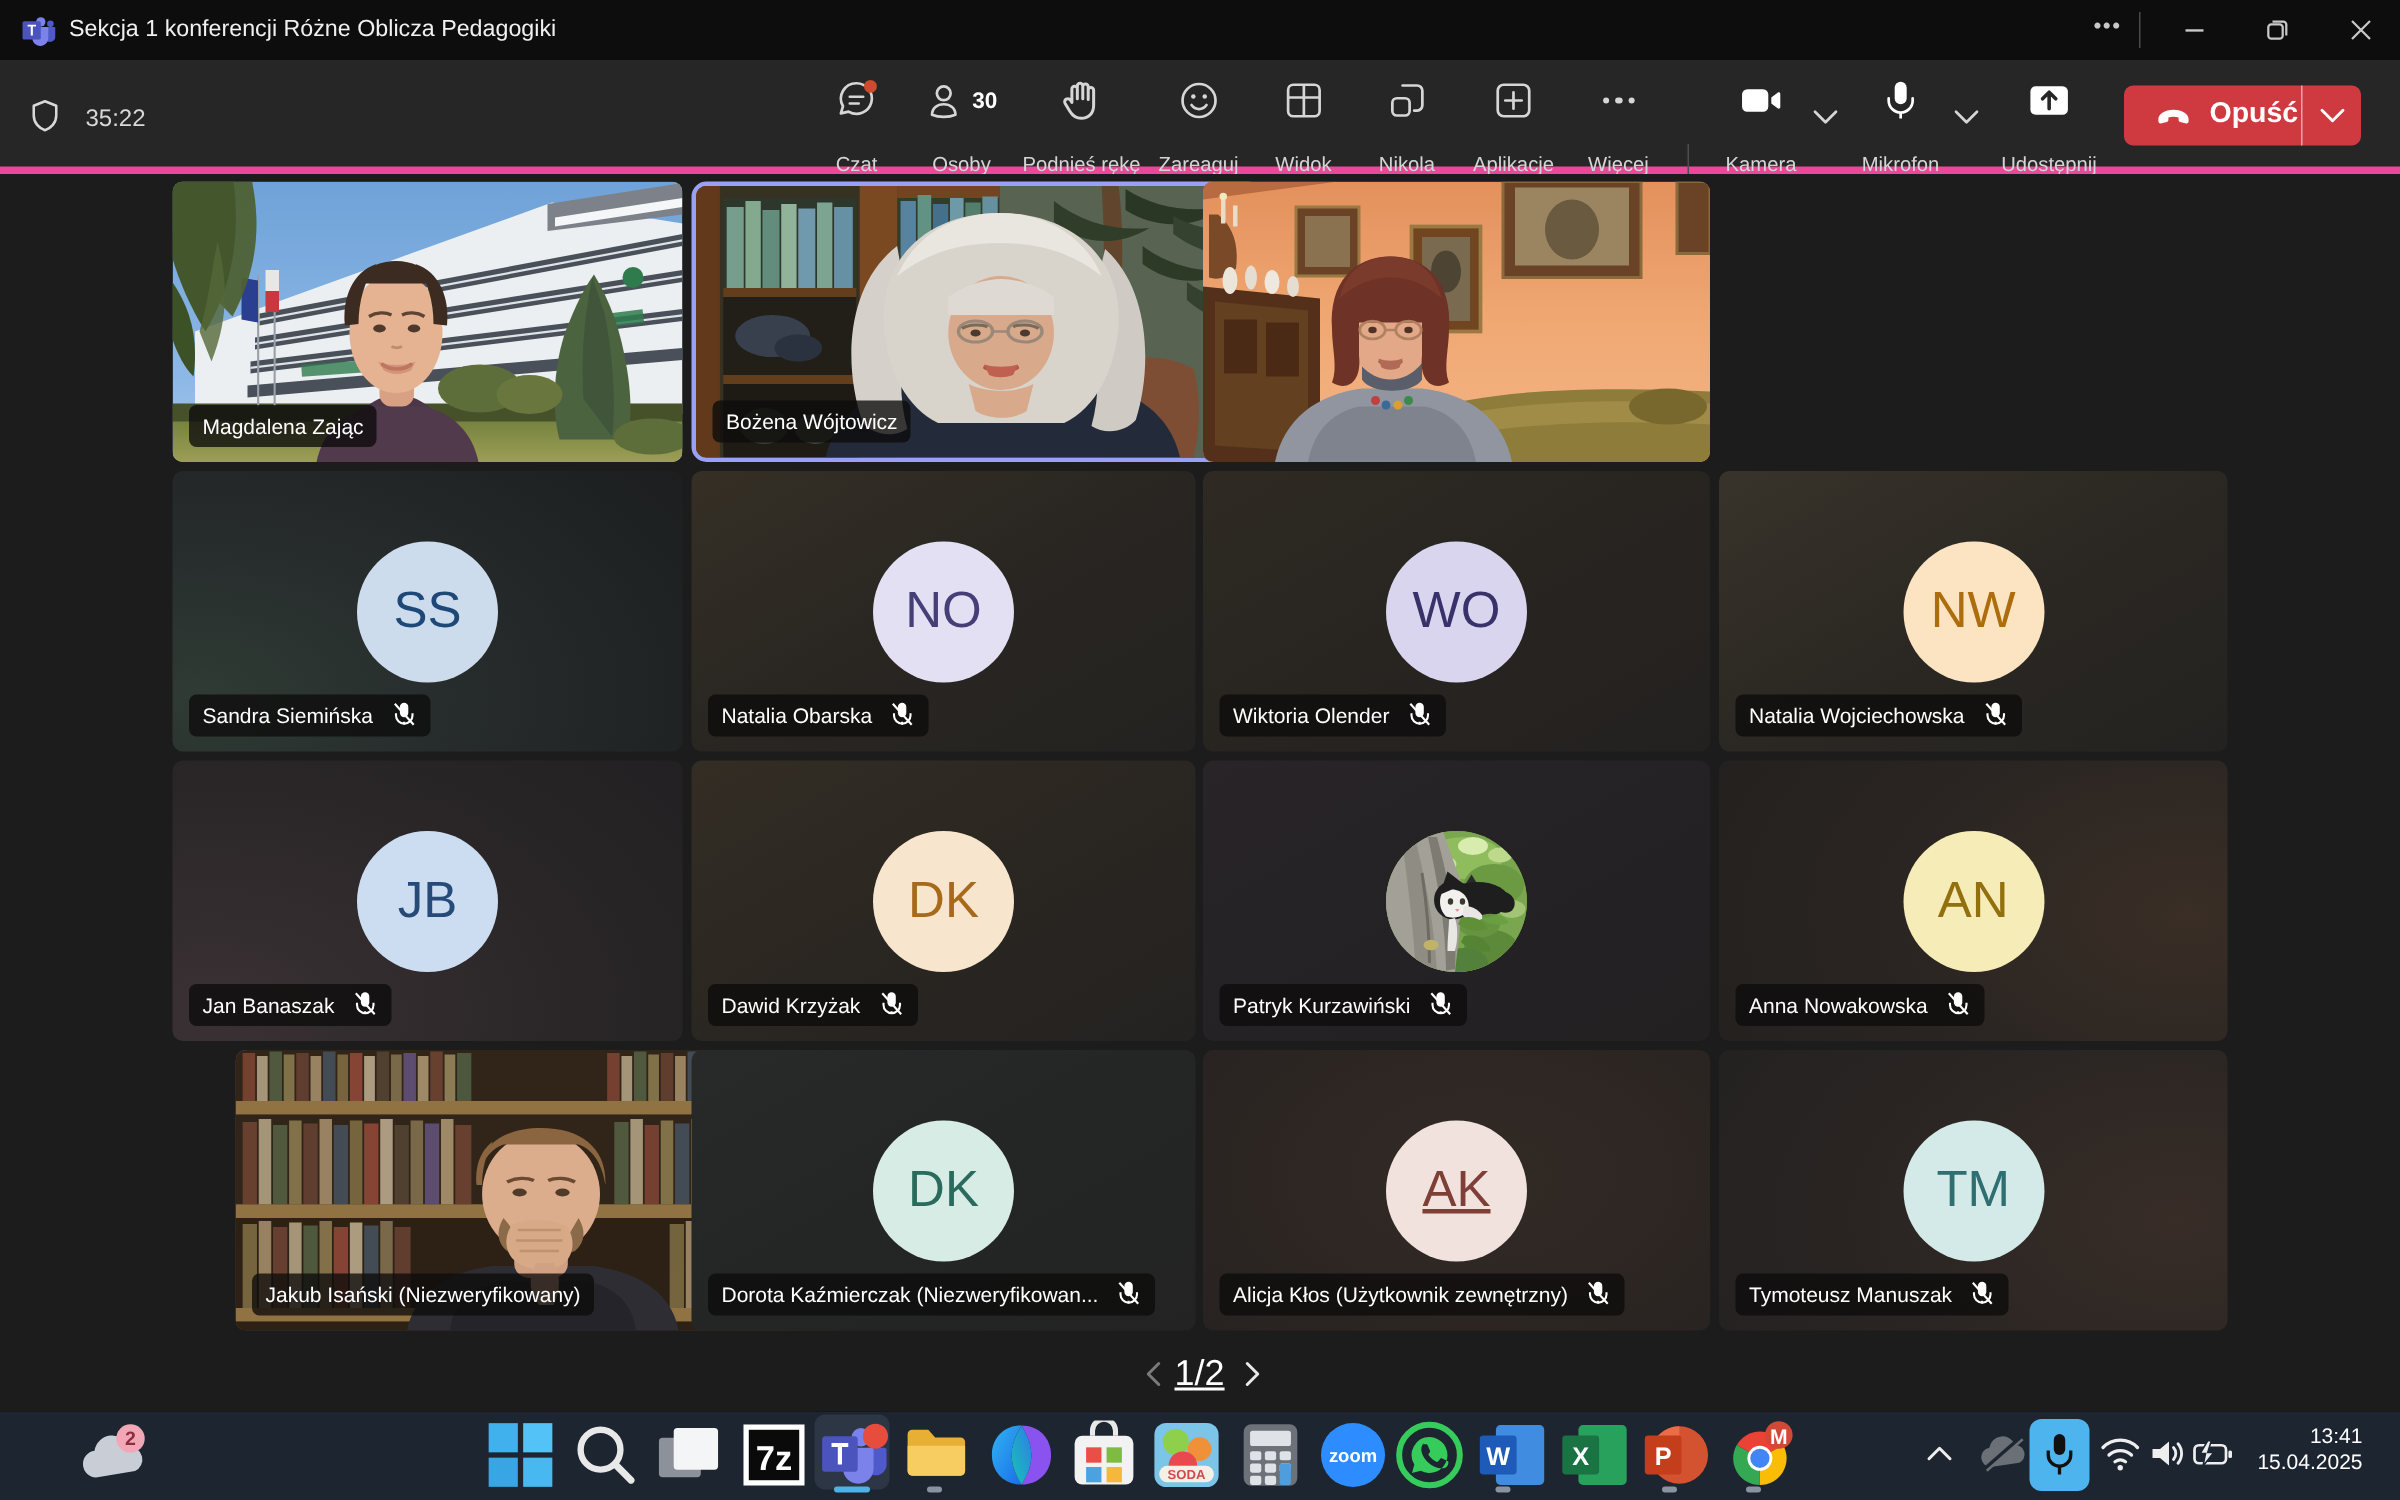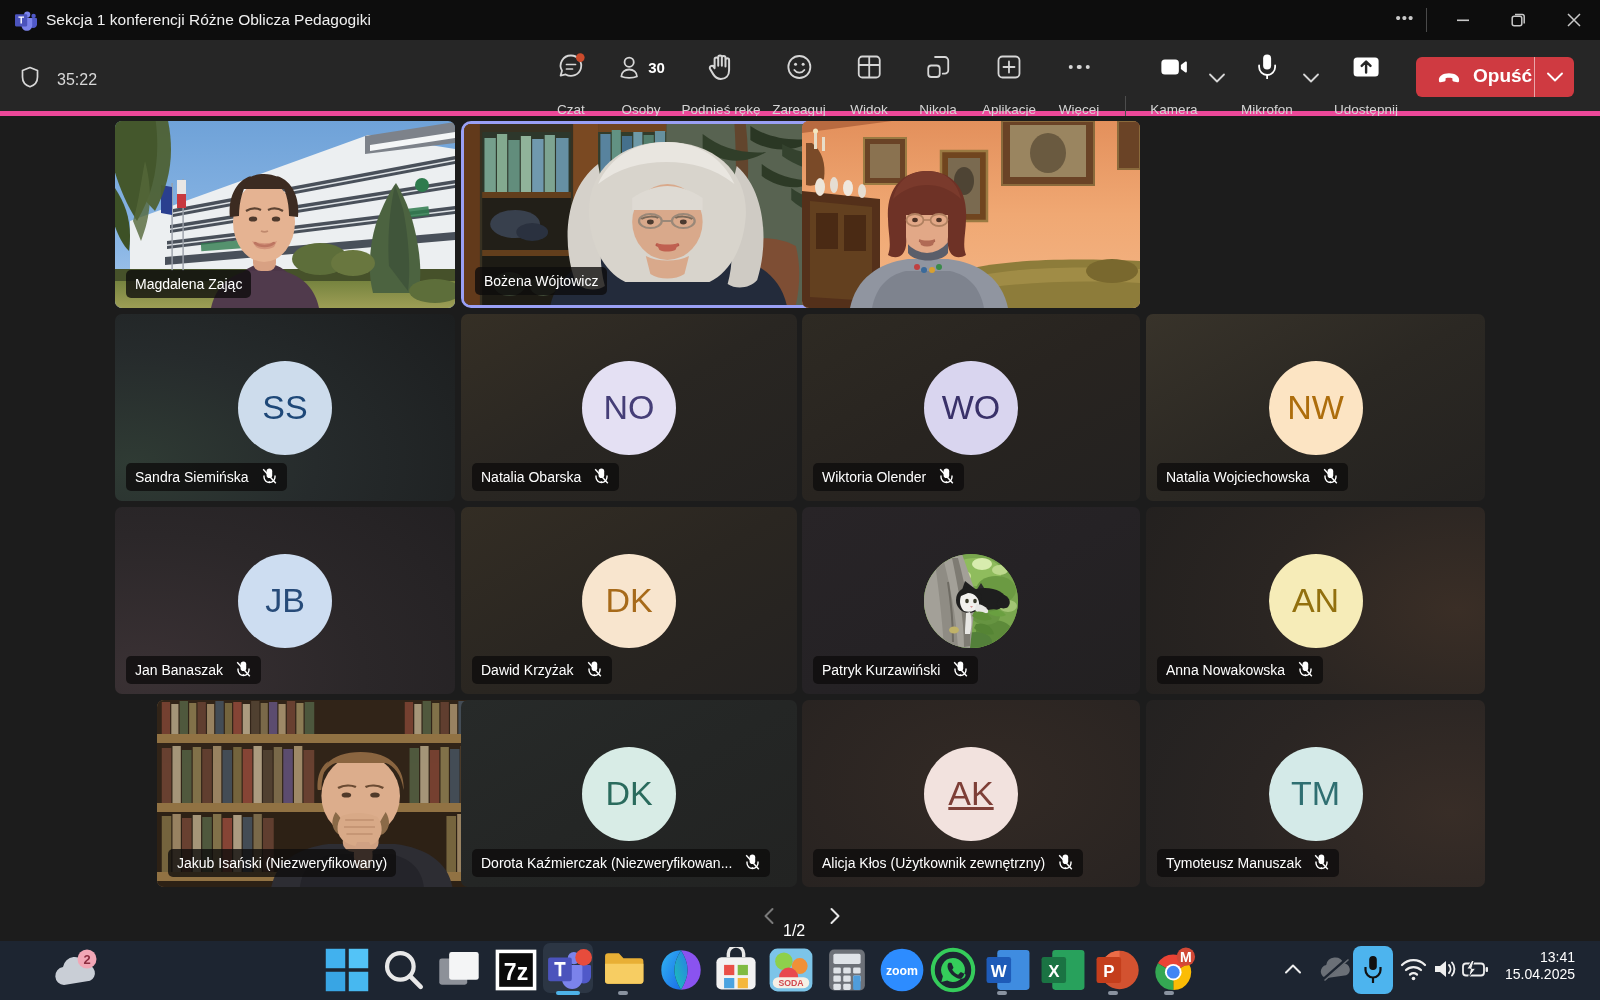--- a/index.html
+++ b/index.html
@@ -655,21 +655,21 @@
               <path d="M3 8.5 v1.5 a5.5 5.5 0 0 0 11 0 V8.5" fill="none" stroke="#fff" stroke-width="1.4"></path>
               <path d="M8.4 16 v-1.8" stroke="#fff" stroke-width="1.4"></path>
               <path d="M2.2 2.2 L14.8 16.2" stroke="#fff" stroke-width="1.4"></path>
             </svg></span></div>
     </div>
 
     <div id="pager">
       <svg style="position:absolute;left:761px;top:789px" width="16" height="22" viewBox="0 0 16 22">
           <path d="M11.5 4 L4.5 11 L11.5 18" fill="none" stroke="#7a7a7a" stroke-width="2" stroke-linecap="round" stroke-linejoin="round"></path>
         </svg>
-      <span style="position:absolute;left:783px;top:806px;font-size:16px;color:#fff;">1/2</span>
+      <span style="position:absolute;left:783px;top:786px;font-size:24px;color:#fff;text-decoration:underline;">1/2</span>
       <svg style="position:absolute;left:827px;top:789px" width="16" height="22" viewBox="0 0 16 22">
           <path d="M4.5 4 L11.5 11 L4.5 18" fill="none" stroke="#e8e8e8" stroke-width="2" stroke-linecap="round" stroke-linejoin="round"></path>
         </svg>
     </div>
   </div>
   <div id="taskbar">
 
     <svg style="position:absolute;left:50px;top:8px" width="52" height="44" viewBox="0 0 52 44">
       <path d="M14 36 a9 9 0 0 1 -1-17.9 A12 12 0 0 1 36 15.5 a8.5 8.5 0 0 1 4 16.2 z" fill="#c9ced6"></path>
       <circle cx="37" cy="10" r="9.5" fill="#f2a7b6"></circle>

